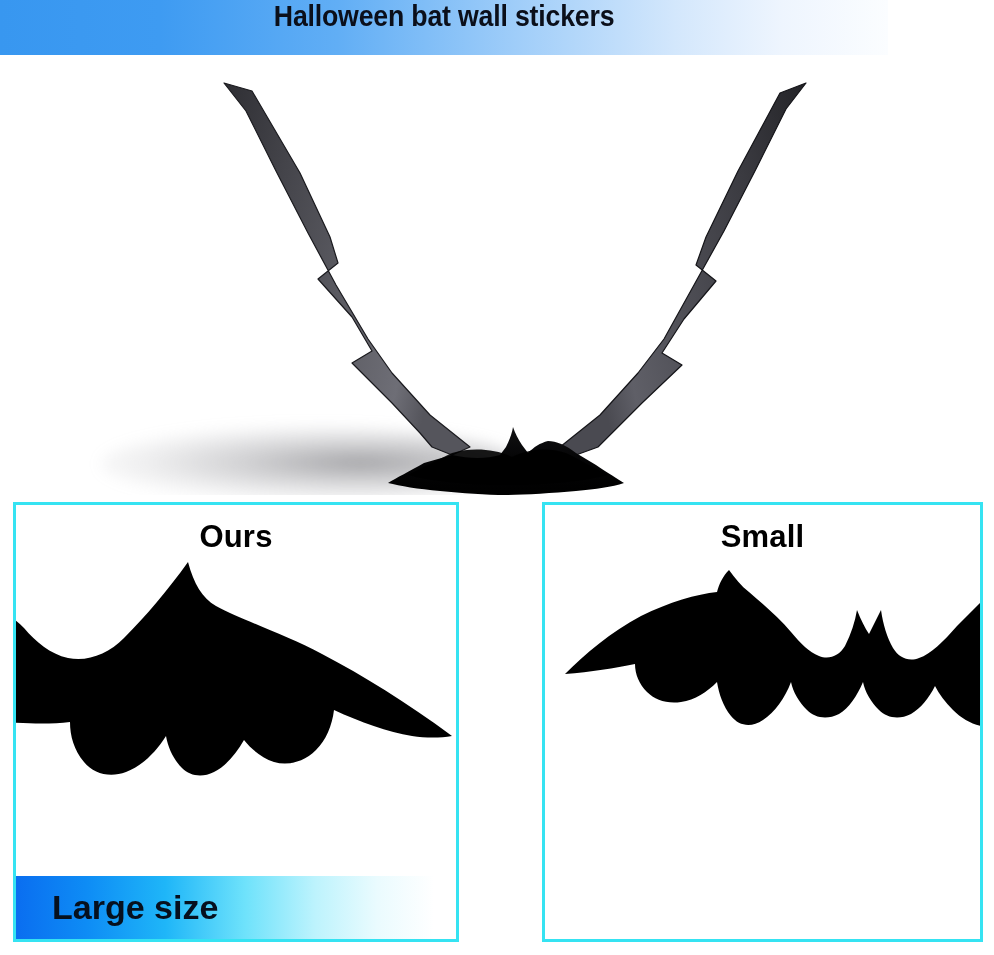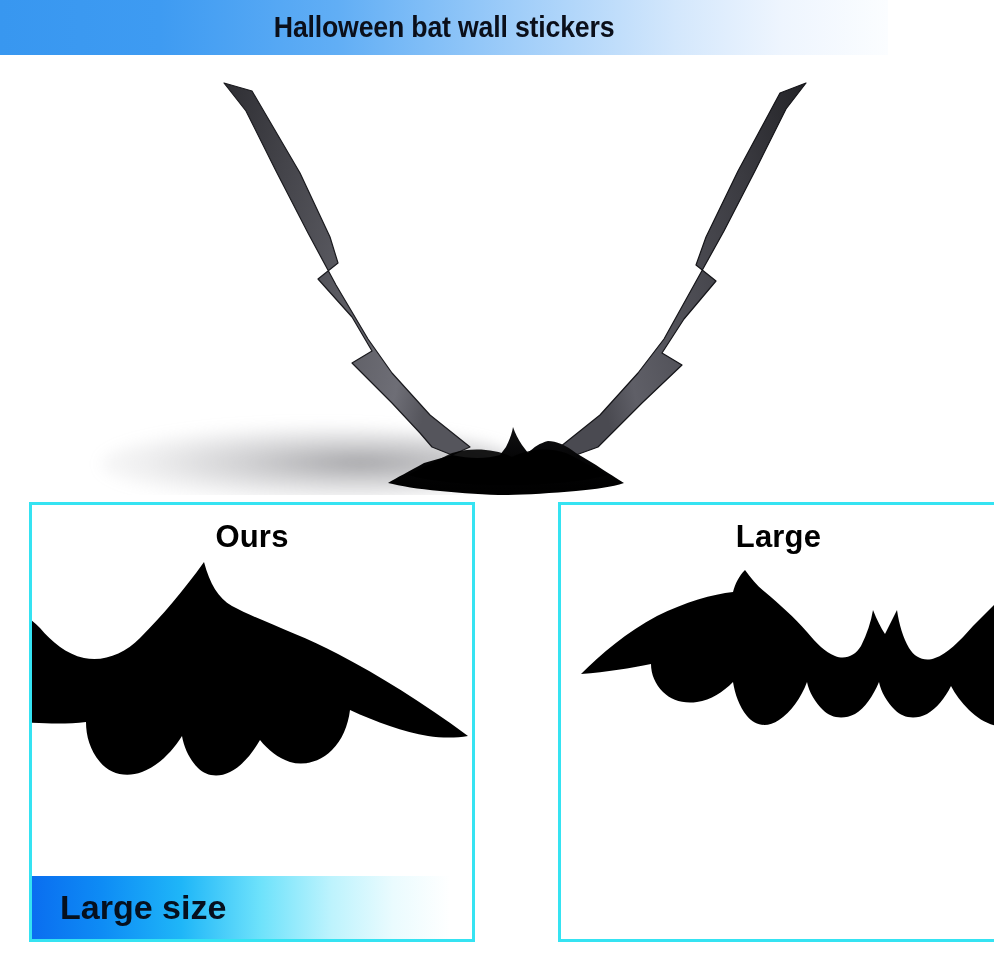--- a/index.html
+++ b/index.html
@@ -23,21 +23,21 @@
     height: 55px;
     background: linear-gradient(to right,
         #3897f0 0%,
         #3e9bf2 18%,
         #61aef5 38%,
         #9fcdf9 58%,
         #d3e7fc 76%,
         #eef5fe 88%,
         #fbfdff 100%);
     display: flex;
-    align-items: center;
+    align-items: flex-start;
     justify-content: center;
   }
   .banner-title {
     font-family: "Liberation Sans", sans-serif;
     font-weight: bold;
     font-size: 29px;
     letter-spacing: -0.2px;
     color: #0b0f1a;
     transform: scaleX(0.92);
     white-space: nowrap;
@@ -67,21 +67,21 @@
     filter: blur(7px);
   }
   .hero-svg {
     position: absolute;
     left: 0; top: 0;
   }
 
   
   .panels {
     position: absolute;
-    left: 16px; top: 495px;
+    left: 0; top: 495px;
     width: 838px;
     height: 460px;
   }
   .panel {
     position: absolute;
     top: 7px;
     height: 440px;
     background: #ffffff;
     border: 3px solid #35e3f2;
     box-sizing: border-box;
@@ -127,21 +127,21 @@
         #eafbfe 82%,
         #ffffff 95%);
     display: flex;
     align-items: center;
   }
   .size-label {
     font-family: "Liberation Sans", sans-serif;
     font-weight: bold;
     font-size: 34px;
     color: #06101e;
-    padding-left: 28px;
+    padding-left: 36px;
     white-space: nowrap;
   }
 </style>
 </head>
 <body>
 
 <div class="banner">
   <div class="banner-title">Halloween bat wall stickers</div>
 </div>
 
@@ -282,21 +282,21 @@
       </svg>
     </div>
 
     <div class="size-bar">
       <span class="size-label">Large size</span>
     </div>
   </div>
 
   <div class="panel panel-right">
 
-    <div class="panel-heading">Large</div>
+    <div class="panel-heading">Small</div>
 
     <div class="bat-stage">
       <svg class="bat-svg" width="435" height="335" viewBox="0 0 435 335">
         <path d="M 20,124
                  C 40,104 66,82 96,66
                  C 124,52 152,44 172,42
                  C 174,34 178,26 184,20
                  C 190,28 196,36 204,42
                  C 218,54 234,68 246,82
                  C 256,94 264,102 274,106

